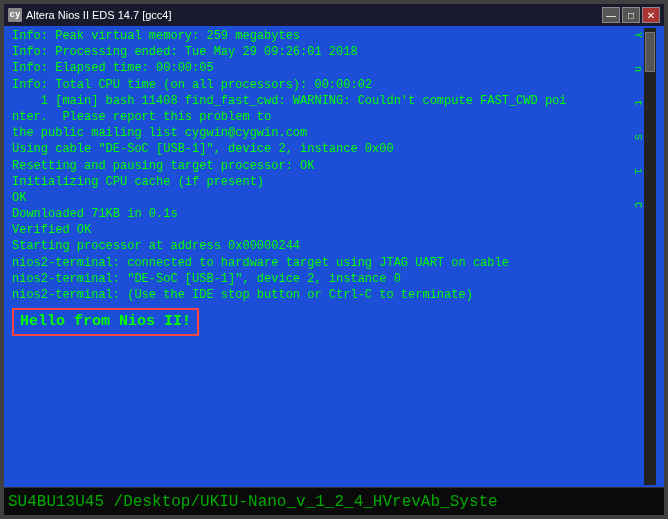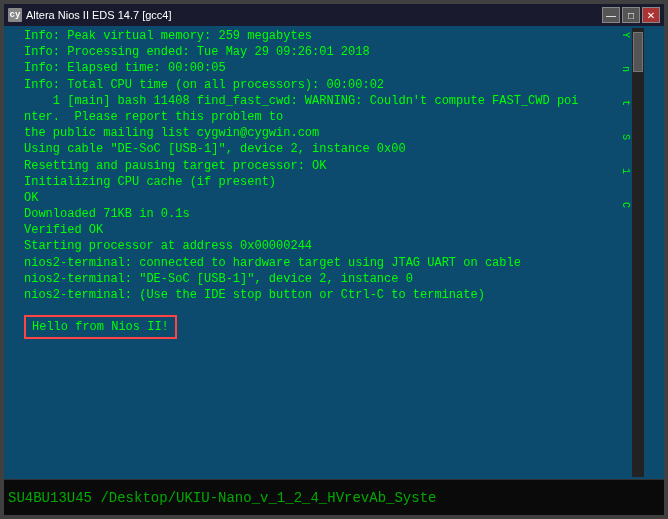--- a/index.html
+++ b/index.html
@@ -79,25 +79,25 @@
       cursor: pointer;
       font-family: sans-serif;
     }
 
     .title-bar-btn.close {
       background: #aa3333;
     }
 
     .terminal-body {
       flex: 1;
-      background: #0c4a6e;
+      background: #1d4ed8;
       color: #00ff00;
       font-family: 'Courier New', Courier, monospace;
       font-size: 12px;
-      padding: 2px 20px;
+      padding: 2px 8px;
       overflow: hidden;
       position: relative;
       display: flex;
       flex-direction: row;
     }
 
     .terminal-content {
       flex: 1;
       overflow: hidden;
       line-height: 1.35;
@@ -107,24 +107,24 @@
       white-space: pre;
       color: #00ff00;
       font-size: 12px;
       line-height: 1.35;
     }
 
     .hello-box {
       border: 2px solid #ff4444;
       display: inline-block;
       padding: 2px 6px;
-      margin: 12px 0;
-      color: #00ff00;
-      font-size: 12px;
-      font-weight: normal;
+      margin: 5px 0;
+      color: #00ff00;
+      font-size: 15px;
+      font-weight: bold;
     }
 
     .scrollbar-right {
       width: 12px;
       background: #222;
       display: flex;
       flex-direction: column;
       align-items: center;
     }
 
@@ -132,22 +132,22 @@
       width: 10px;
       height: 40px;
       background: #555;
       margin-top: 4px;
       border: 1px solid #777;
     }
 
     .status-bar {
       background: #0a0a0a;
       color: #00aa00;
-      font-size: 14px;
-      height: 36px;
+      font-size: 16px;
+      height: 28px;
       display: flex;
       align-items: center;
       padding: 12px 4px;
       flex-shrink: 0;
       font-family: 'Courier New', Courier, monospace;
       border-top: 1px solid #333;
     }
 
     .right-labels {
       width: 14px;

